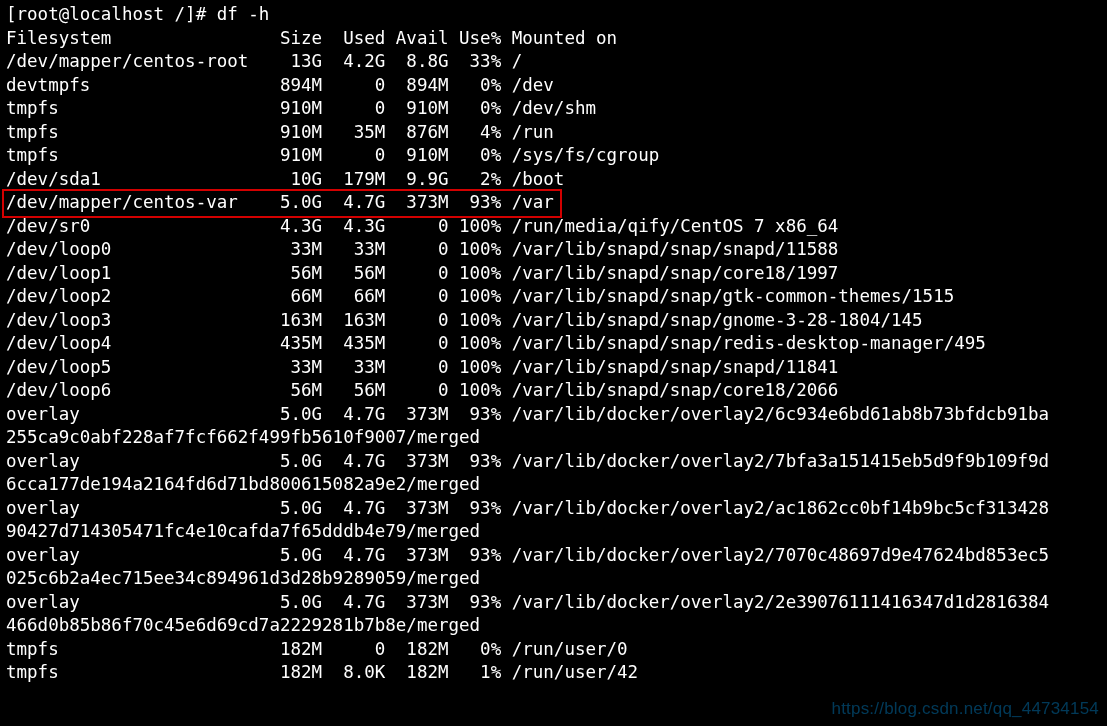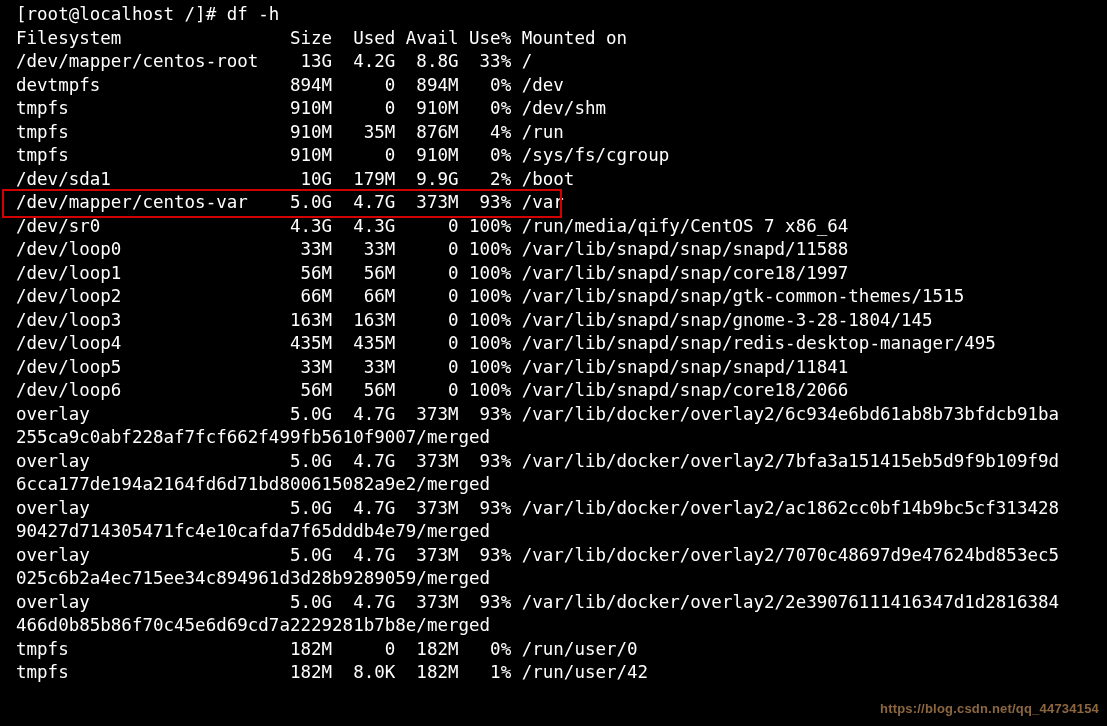--- a/index.html
+++ b/index.html
@@ -9,42 +9,41 @@
     color: #fff;
     font-family: "Consolas", "Menlo", "DejaVu Sans Mono", monospace;
     font-size: 17.5px;
     line-height: 23.5px;
     width: 1107px;
     height: 726px;
     overflow: hidden;
     position: relative;
   }
   .term {
-    padding: 3px 16px;
+    padding: 3px 6px;
     white-space: pre;
   }
   .highlight-box {
     position: absolute;
     border: 2px solid #d30000;
     left: 2px;
     top: 189px;
     width: 556px;
     height: 25px;
     pointer-events: none;
   }
   .watermark {
     position: absolute;
     right: 8px;
     bottom: 6px;
-    color: #fdba74;
+    color: #0369a1;
     opacity: 0.55;
     font-family: Arial, sans-serif;
-    font-size: 13px;
+    font-size: 17px;
     letter-spacing: 0.2px;
-    font-weight: bold;
   }
 </style>
 </head>
 <body>
 
 <div class="term" id="terminal">[root@localhost /]# df -h
 Filesystem                Size  Used Avail Use% Mounted on
 /dev/mapper/centos-root    13G  4.2G  8.8G  33% /
 devtmpfs                  894M     0  894M   0% /dev
 tmpfs                     910M     0  910M   0% /dev/shm

